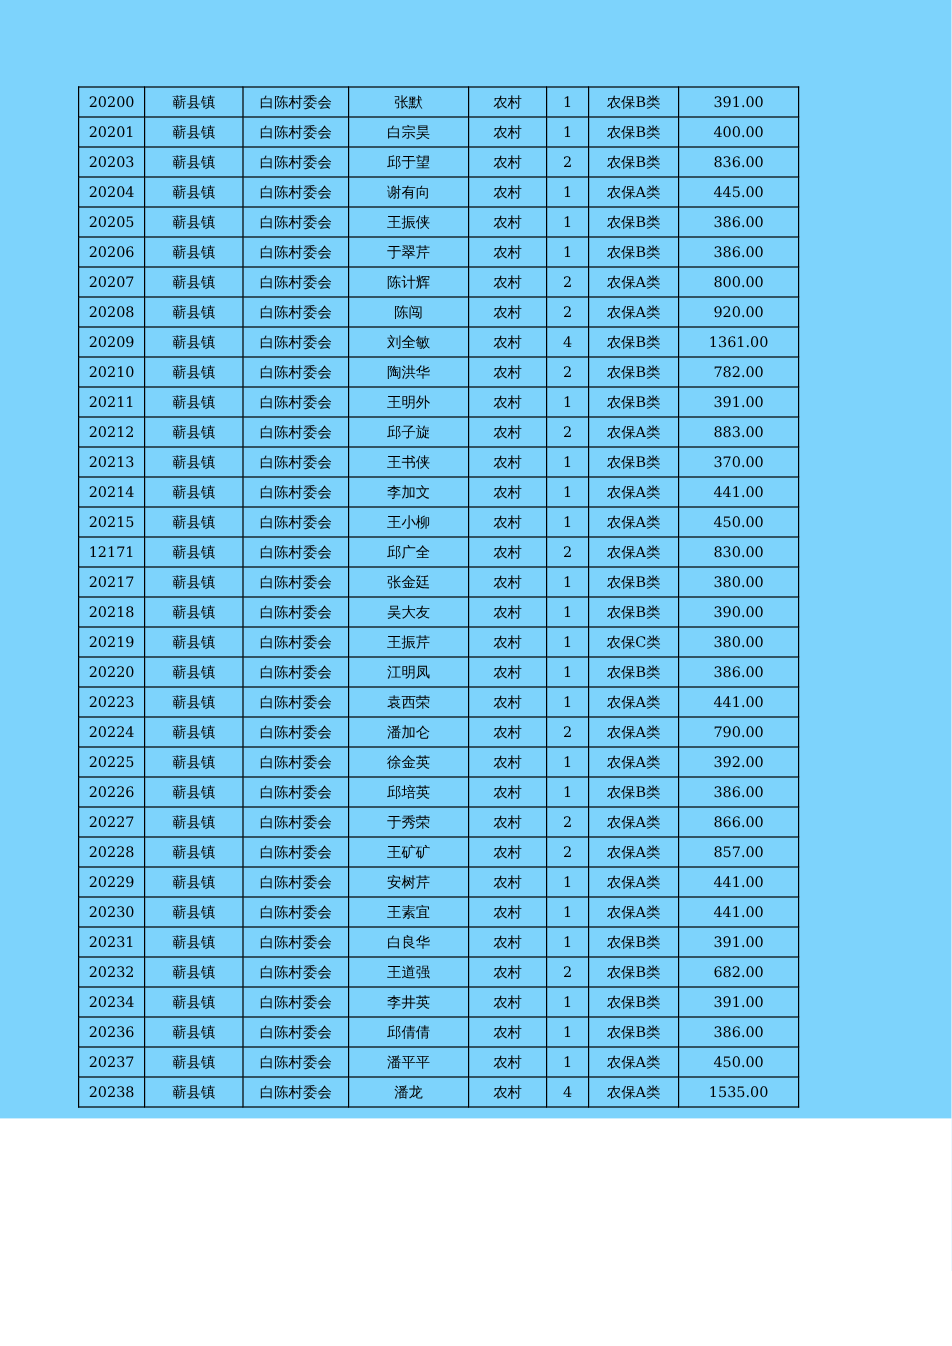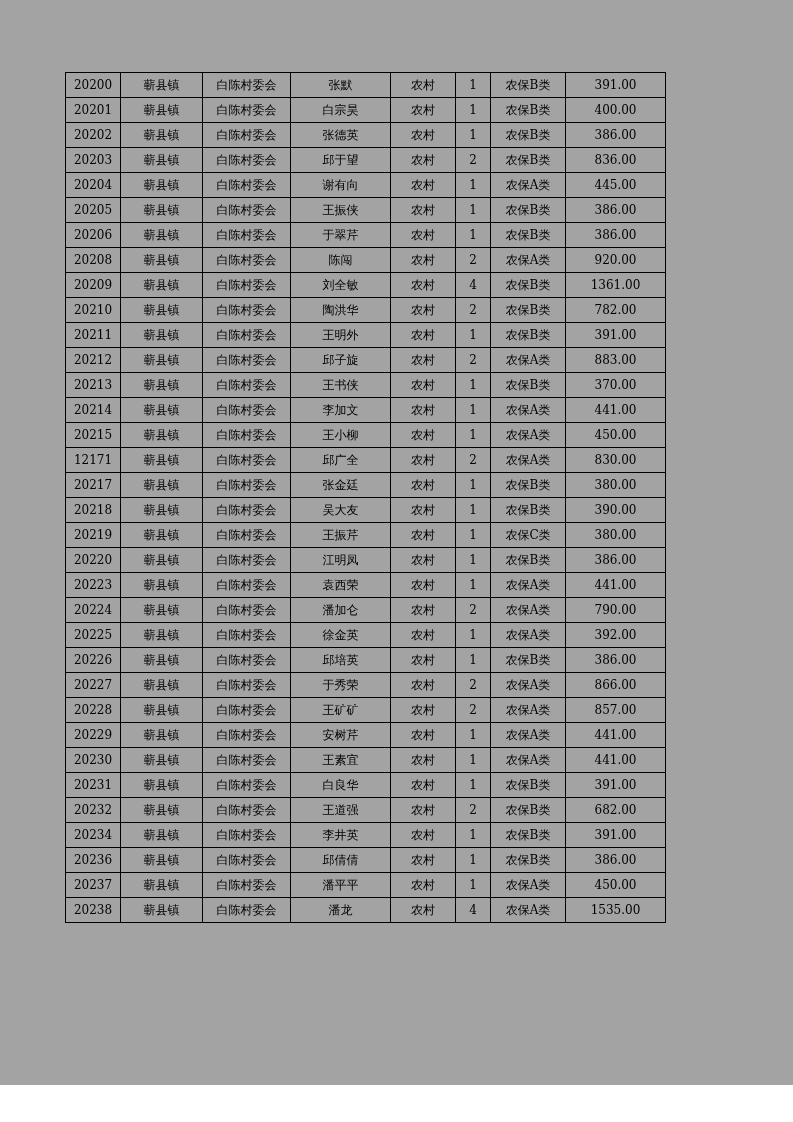--- a/index.html
+++ b/index.html
@@ -9,22 +9,22 @@
   }
   body {
     width: 793px;
     height: 1122px;
     font-family: "DejaVu Serif", "Liberation Serif", serif;
     color: #000000;
   }
   .page {
     position: relative;
     width: 793px;
-    height: 1085px;
-    background: #a3a3a3;
+    height: 932px;
+    background: #7dd3fc;
     overflow: hidden;
   }
   table.roster {
     position: absolute;
     left: 65px;
     top: 72px;
     border-collapse: collapse;
     table-layout: fixed;
     width: 600px;
   }
@@ -79,68 +79,68 @@
           <td>20201</td>
           <td>蕲县镇</td>
           <td>白陈村委会</td>
           <td>白宗昊</td>
           <td>农村</td>
           <td>1</td>
           <td>农保B类</td>
           <td>400.00</td>
         </tr>
         <tr>
-          <td>20202</td>
-          <td>蕲县镇</td>
-          <td>白陈村委会</td>
-          <td>张德英</td>
+          <td>20203</td>
+          <td>蕲县镇</td>
+          <td>白陈村委会</td>
+          <td>邱于望</td>
+          <td>农村</td>
+          <td>2</td>
+          <td>农保B类</td>
+          <td>836.00</td>
+        </tr>
+        <tr>
+          <td>20204</td>
+          <td>蕲县镇</td>
+          <td>白陈村委会</td>
+          <td>谢有向</td>
+          <td>农村</td>
+          <td>1</td>
+          <td>农保A类</td>
+          <td>445.00</td>
+        </tr>
+        <tr>
+          <td>20205</td>
+          <td>蕲县镇</td>
+          <td>白陈村委会</td>
+          <td>王振侠</td>
           <td>农村</td>
           <td>1</td>
           <td>农保B类</td>
           <td>386.00</td>
         </tr>
         <tr>
-          <td>20203</td>
-          <td>蕲县镇</td>
-          <td>白陈村委会</td>
-          <td>邱于望</td>
-          <td>农村</td>
-          <td>2</td>
-          <td>农保B类</td>
-          <td>836.00</td>
-        </tr>
-        <tr>
-          <td>20204</td>
-          <td>蕲县镇</td>
-          <td>白陈村委会</td>
-          <td>谢有向</td>
-          <td>农村</td>
-          <td>1</td>
-          <td>农保A类</td>
-          <td>445.00</td>
-        </tr>
-        <tr>
-          <td>20205</td>
-          <td>蕲县镇</td>
-          <td>白陈村委会</td>
-          <td>王振侠</td>
+          <td>20206</td>
+          <td>蕲县镇</td>
+          <td>白陈村委会</td>
+          <td>于翠芹</td>
           <td>农村</td>
           <td>1</td>
           <td>农保B类</td>
           <td>386.00</td>
         </tr>
         <tr>
-          <td>20206</td>
-          <td>蕲县镇</td>
-          <td>白陈村委会</td>
-          <td>于翠芹</td>
-          <td>农村</td>
-          <td>1</td>
-          <td>农保B类</td>
-          <td>386.00</td>
+          <td>20207</td>
+          <td>蕲县镇</td>
+          <td>白陈村委会</td>
+          <td>陈计辉</td>
+          <td>农村</td>
+          <td>2</td>
+          <td>农保A类</td>
+          <td>800.00</td>
         </tr>
         <tr>
           <td>20208</td>
           <td>蕲县镇</td>
           <td>白陈村委会</td>
           <td>陈闯</td>
           <td>农村</td>
           <td>2</td>
           <td>农保A类</td>
           <td>920.00</td>

